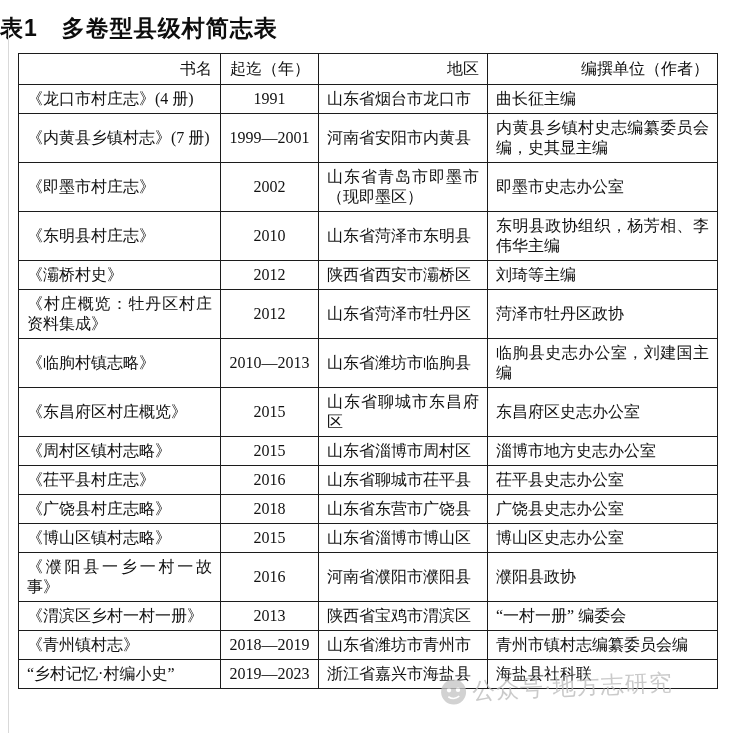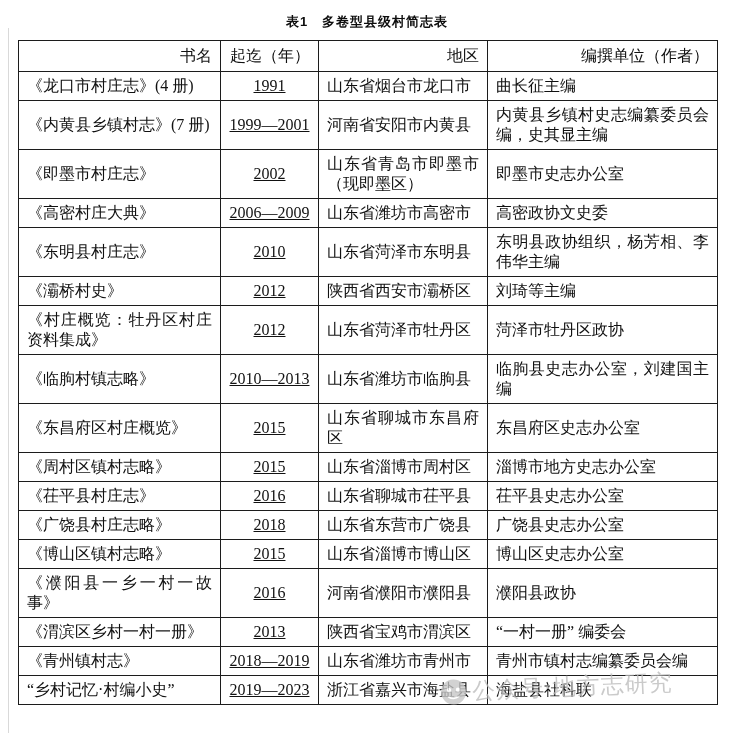--- a/index.html
+++ b/index.html
@@ -17,25 +17,24 @@
   }
   .page-edge-line {
     position: absolute;
     left: 8px;
     top: 28px;
     width: 1px;
     height: 705px;
     background: #d9d9d9;
   }
   .page-title {
-    text-align: center;
     padding-top: 13px;
     font-family: "Liberation Sans", "DejaVu Sans", sans-serif;
     font-weight: bold;
-    font-size: 13px;
+    font-size: 23px;
     letter-spacing: 1px;
     color: #0d0d0d;
   }
   table.doc-table {
     border-collapse: collapse;
     table-layout: fixed;
     width: 699px;
     margin: 9px 0 0 18px;
     background: #ffffff;
   }
@@ -54,21 +53,20 @@
     height: 22px;
   }
   td.c0, td.c2, td.c3 {
     text-align: justify;
     text-justify: inter-ideograph;
     margin-top: 48px;
   }
   td.c1 {
     text-align: center;
     font-family: "Liberation Serif", "DejaVu Serif", serif;
-    text-decoration: underline;
   }
   .watermark {
     position: absolute;
     left: 440px;
     top: 672px;
     display: flex;
     align-items: center;
     gap: 5px;
     transform: rotate(-2.5deg);
     opacity: 0.78;
@@ -120,26 +118,20 @@
         <td class="c2">河南省安阳市内黄县</td>
         <td class="c3">内黄县乡镇村史志编纂委员会编，史其显主编</td>
       </tr>
       <tr>
         <td class="c0">《即墨市村庄志》</td>
         <td class="c1">2002</td>
         <td class="c2">山东省青岛市即墨市（现即墨区）</td>
         <td class="c3">即墨市史志办公室</td>
       </tr>
       <tr>
-        <td class="c0">《高密村庄大典》</td>
-        <td class="c1">2006—2009</td>
-        <td class="c2">山东省潍坊市高密市</td>
-        <td class="c3">高密政协文史委</td>
-      </tr>
-      <tr>
         <td class="c0">《东明县村庄志》</td>
         <td class="c1">2010</td>
         <td class="c2">山东省菏泽市东明县</td>
         <td class="c3">东明县政协组织，杨芳相、李伟华主编</td>
       </tr>
       <tr>
         <td class="c0">《灞桥村史》</td>
         <td class="c1">2012</td>
         <td class="c2">陕西省西安市灞桥区</td>
         <td class="c3">刘琦等主编</td>

